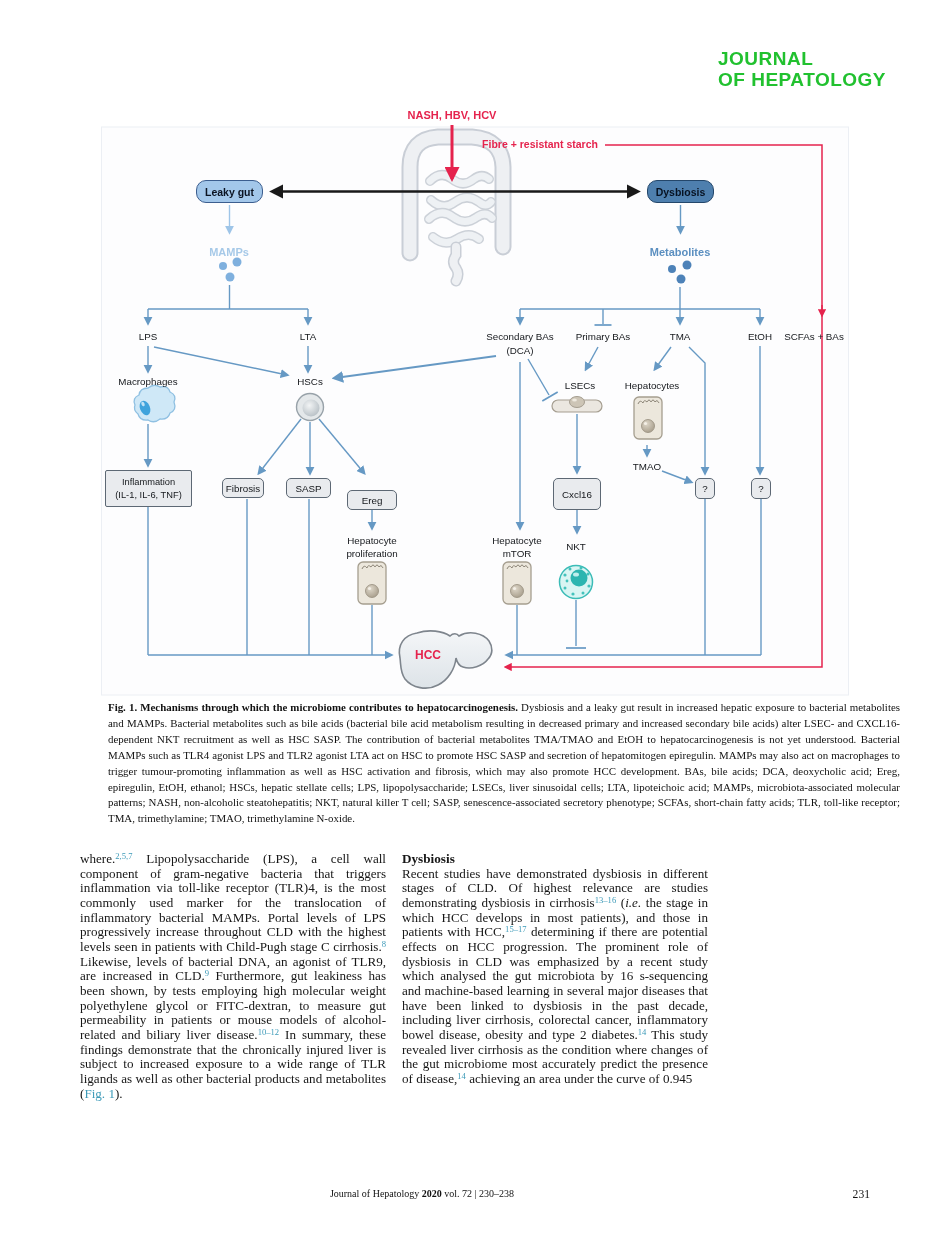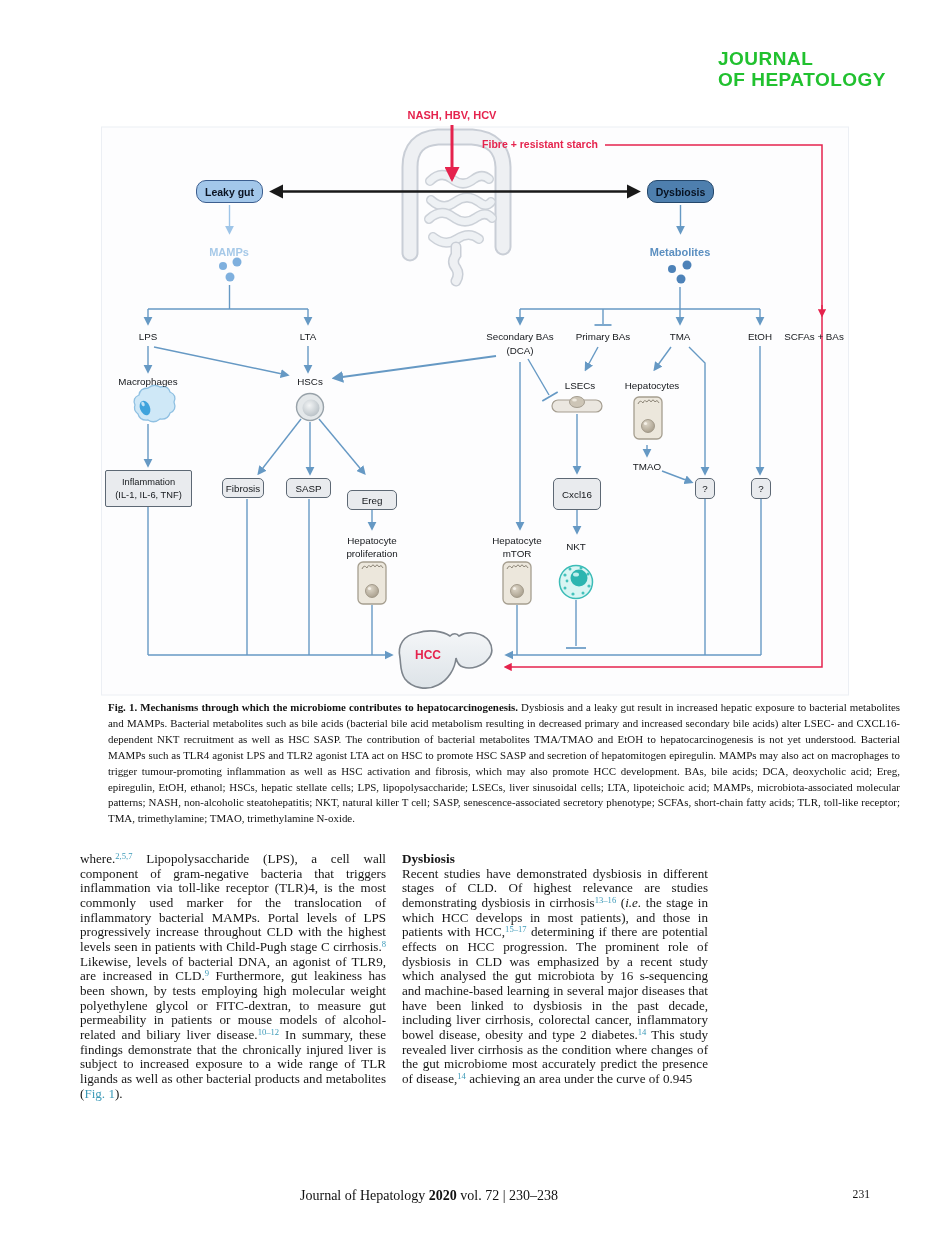--- a/index.html
+++ b/index.html
@@ -24,21 +24,21 @@
            font-size:10.9px;line-height:15.9px;color:#111;margin-left:28px;}
   
   .col{position:absolute;top:852px;width:306px;text-align:justify;
        font-size:13.1px;line-height:14.65px;color:#161616;}
   .col.left{left:80px;} .col.right{left:402px;}
   .col h3{margin:0;font-size:13.2px;line-height:14.65px;font-weight:bold;}
   .sup{font-size:8.6px;vertical-align:4px;color:#3d9ab8;line-height:0;}
   .link{color:#3d9ab8;}
   .b{font-weight:bold;} .i{font-style:italic;}
   
-  .footer{position:absolute;left:12px;top:1188px;width:834px;text-align:center;font-size:14px;color:#111;}
+  .footer{position:absolute;left:5px;top:1188px;width:834px;text-align:center;font-size:10px;color:#111;}
   .pagenum{position:absolute;left:810px;top:1188px;width:60px;text-align:right;font-size:11.6px;color:#111;}
 </style>
 </head>
 <body>
 
 <div class="page">
 
   <div class="logo" style="color:#21c12f;">
     <div>JOURNAL</div>
     <div>OF HEPATOLOGY</div>

